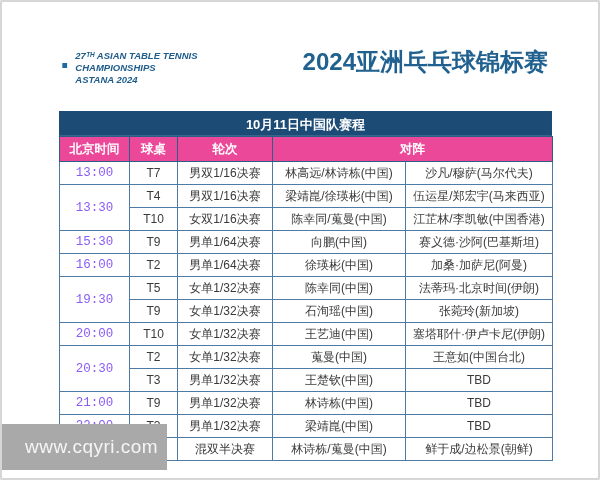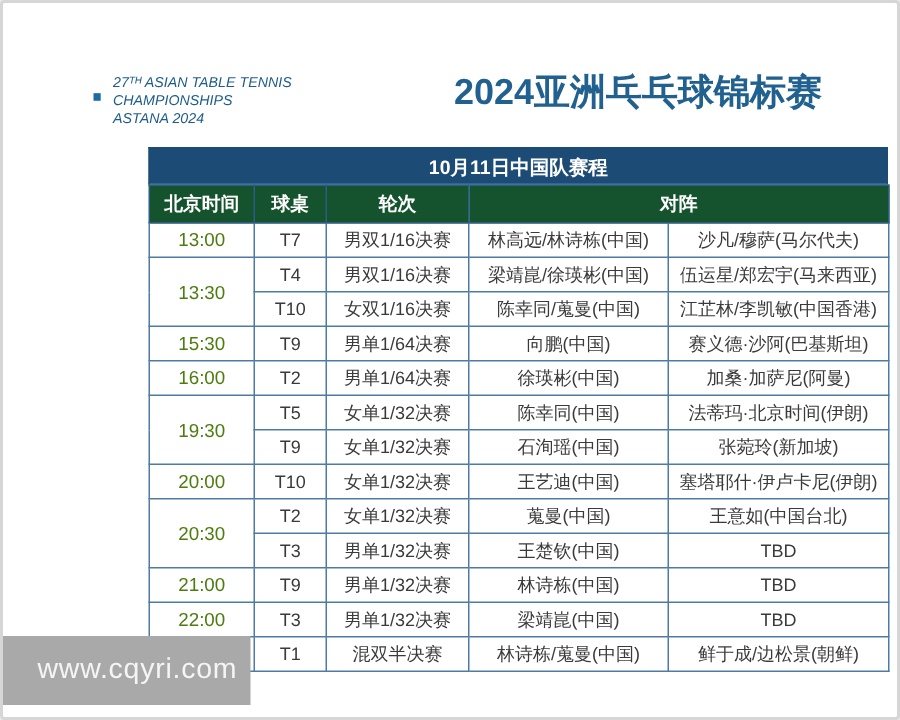--- a/index.html
+++ b/index.html
@@ -33,69 +33,69 @@
   }
   .brand-acronym{
     font-size:38px; font-weight:900; font-style:italic;
     letter-spacing:-2px; line-height:1;
   }
   .brand-dot{
     font-size:34px; font-weight:900; line-height:1;
     margin:0 4px 6px 4px;
   }
   .brand-text{
-    font-style:italic; font-weight:normal;
+    font-style:italic; font-weight:bold;
     font-size:9.5px; line-height:1.25;
     color:#1e5c8c; white-space:pre-line;
     letter-spacing:0;
   }
   .title-block{
     position:absolute; right:50px; top:47px; width:272px;
     text-align:right;
   }
   .event-title{
     font-size:24px; font-weight:bold; color:#21618f;
     line-height:1.1; white-space:nowrap;
   }
   .event-subtitle{
     margin-top:4px;
     font-size:12px; font-weight:bold; color:#333333;
   }
 
   
   .sched-wrap{
-    position:absolute; left:57px; top:96px; width:493px;margin-left:40px;
+    position:absolute; left:57px; top:109px; width:493px;
   }
   .sched-caption{
     background:#1c4b76; color:#ffffff;
     height:25px; line-height:25px;
     text-align:center; font-size:13px; font-weight:bold;
     border:1px solid #1c4b76; border-bottom:1px solid #35648e;
     box-sizing:border-box;
   }
   table.sched{
     width:100%;
     border-collapse:collapse;
     table-layout:fixed;
   }
   table.sched th{
-    background:#14532d; color:#ffffff;
+    background:#ec4899; color:#ffffff;
     height:24px; font-size:12.5px; font-weight:bold;
     border:1px solid #2b5d86;
     padding:0;
   }
   table.sched td{
     height:22px; padding:0 2px;
     text-align:center; vertical-align:middle;
     font-size:12px; color:#3a3a3a;
     border:1px solid #4d7ba3;
     background:#ffffff;
     overflow:hidden; white-space:nowrap;
   }
-  table.sched td.col-time{ font-size:12.5px; color:#4d7c0f; }
+  table.sched td.col-time{ font-size:12.5px; color:#8b5cf6;font-family:Liberation Mono, monospace; }
   col.c-time{width:70px;} col.c-table{width:48px;}
   col.c-round{width:95px;} col.c-player{width:133px;} col.c-opp{width:147px;}
 </style>
 </head>
 <body>
 
 <div class="page">
 
 
   <div class="brand">

